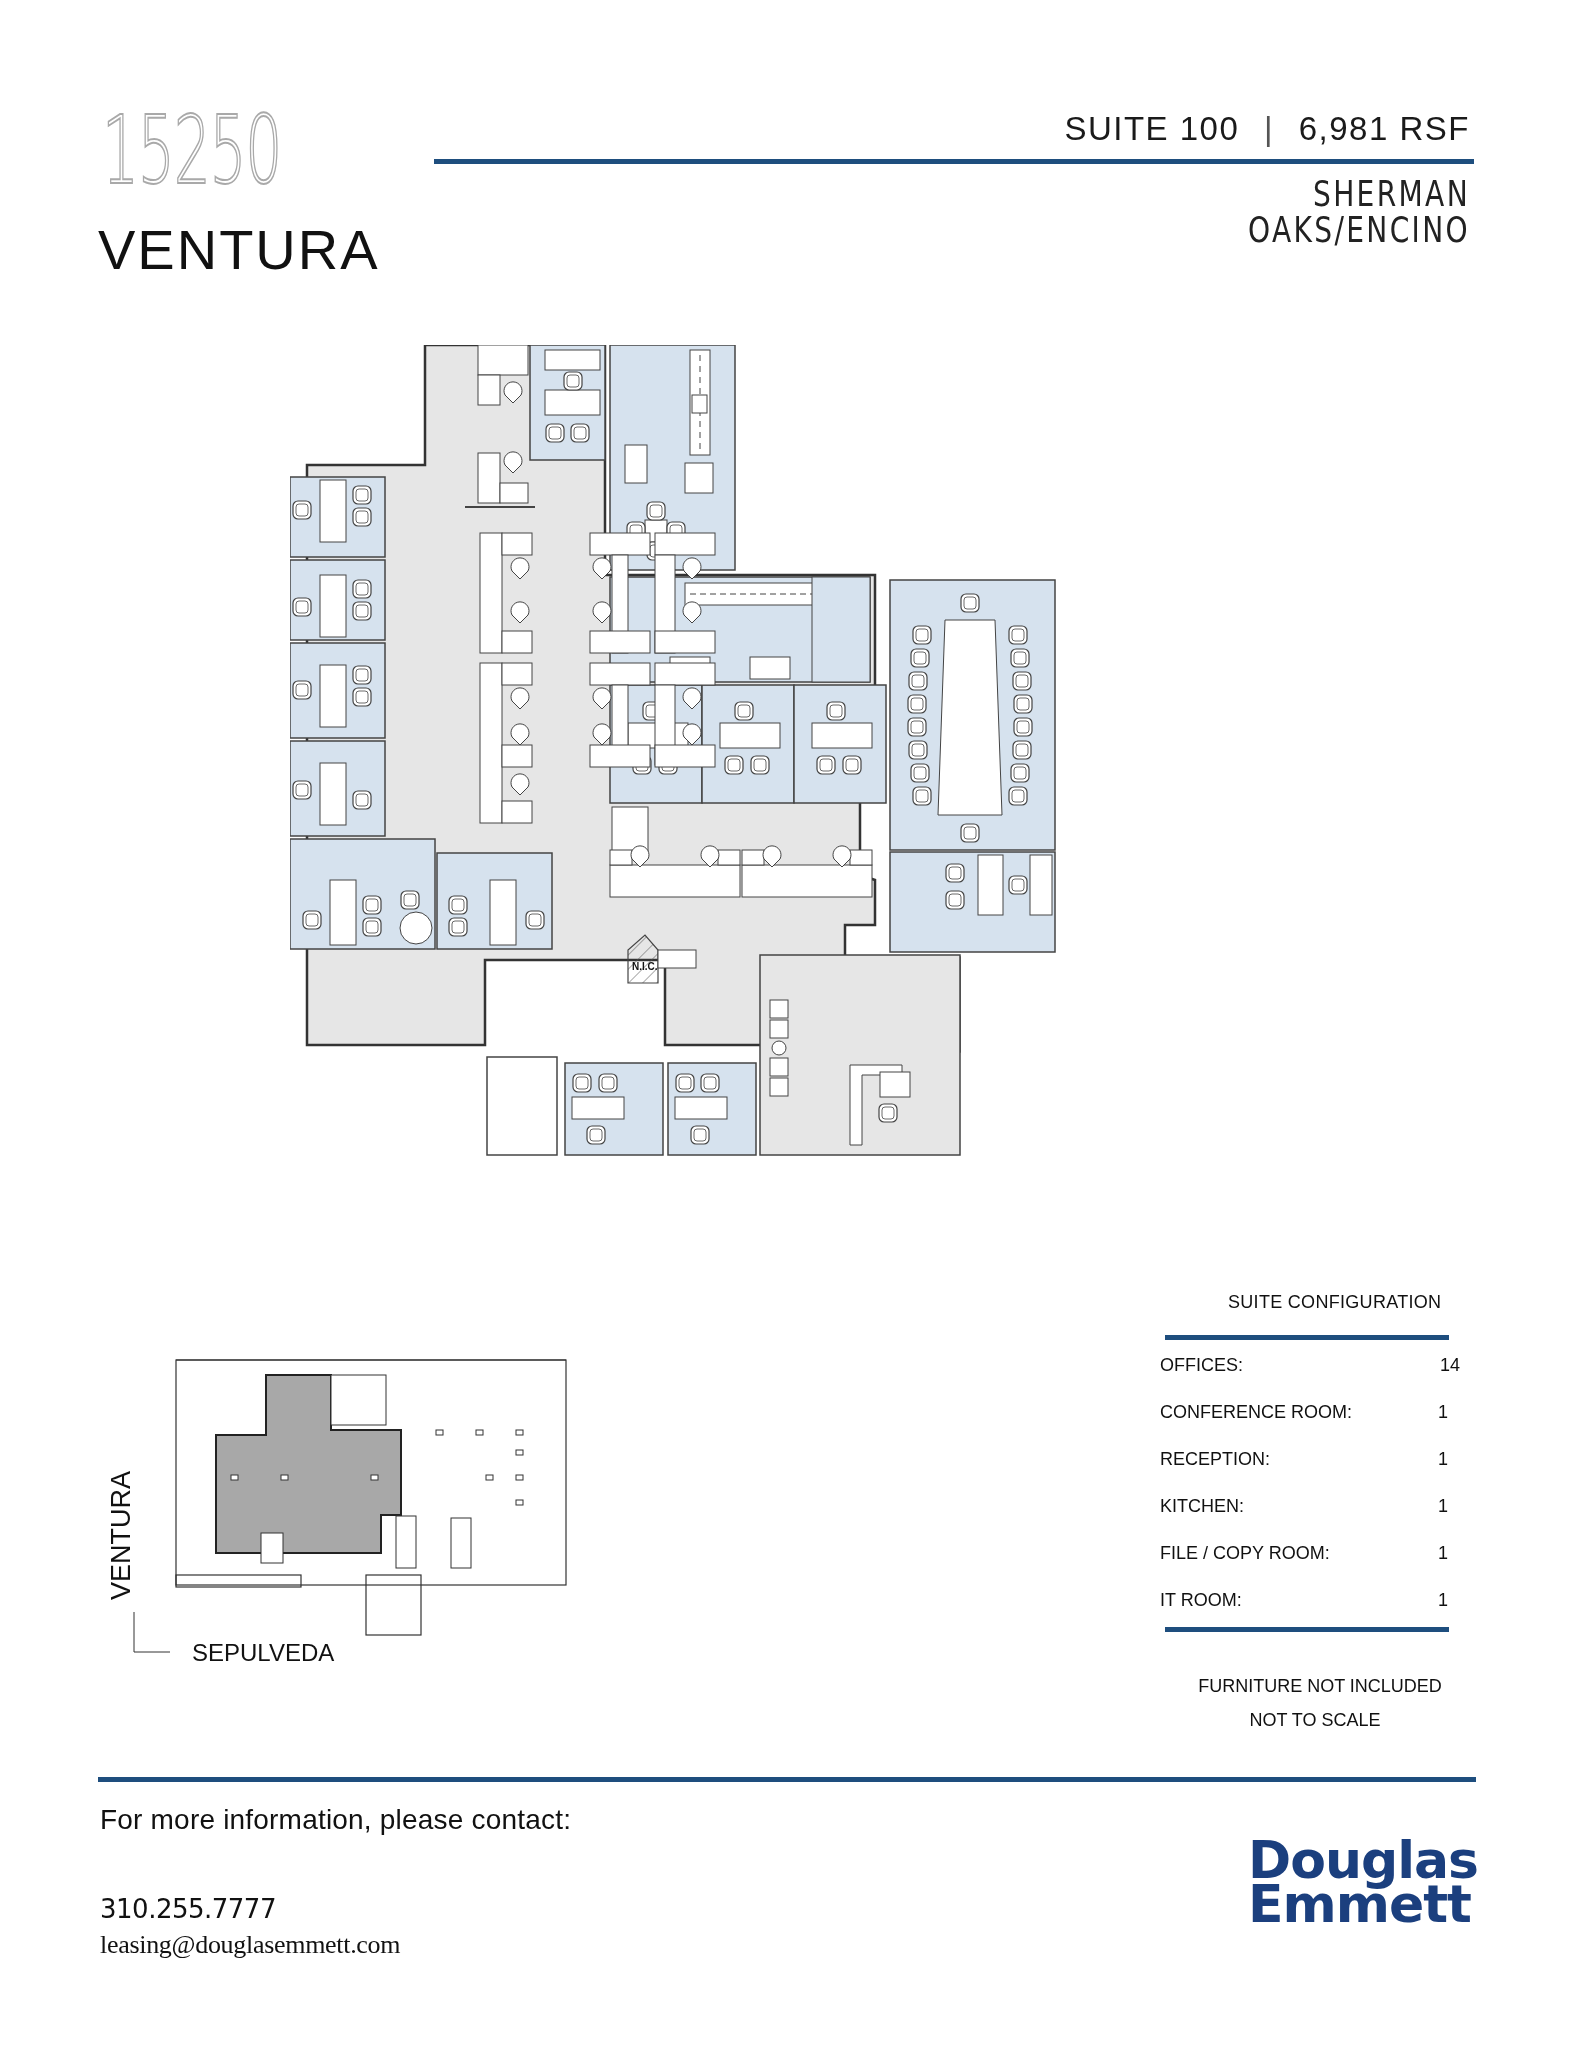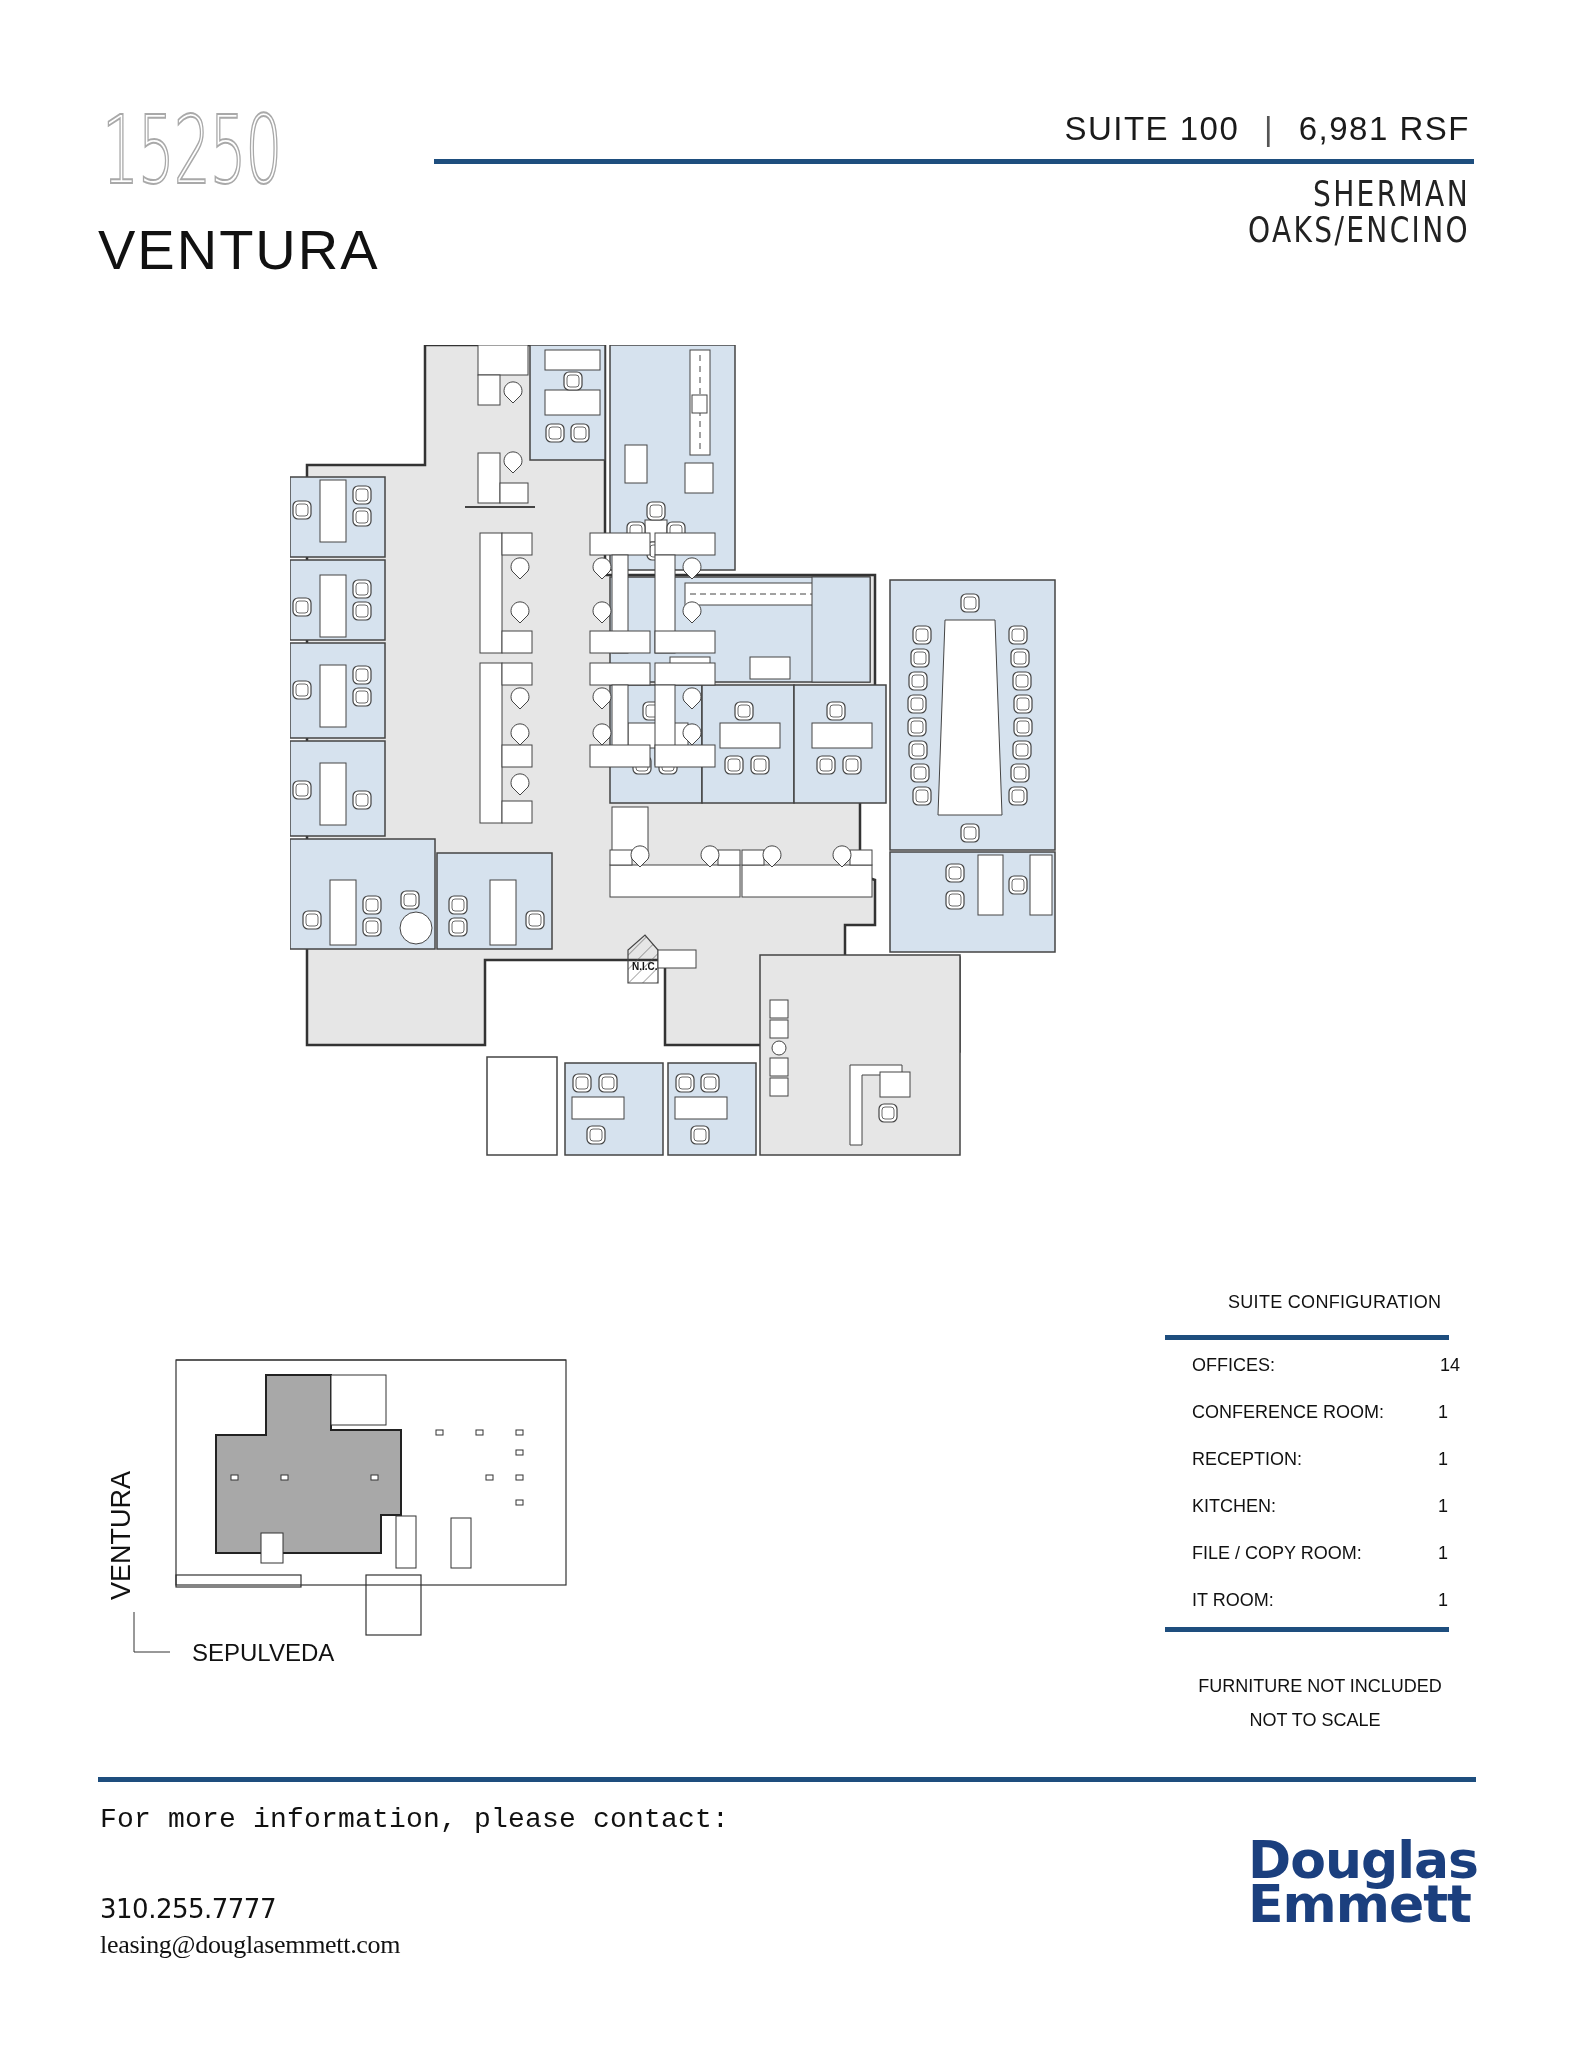--- a/index.html
+++ b/index.html
@@ -8,25 +8,25 @@
   .bldg-num { left:102px; top:104px; font-family:"DejaVu Sans", sans-serif; font-size:94px; font-weight:200; color:#fff; -webkit-text-stroke:2px #a9a9a9; letter-spacing:-2px; transform:scaleX(0.62); transform-origin:left top; line-height:1; }
   .bldg-street { left:98px; top:222px; font-family:"Liberation Sans", sans-serif; font-size:56px; color:#111; letter-spacing:2px; line-height:1; }
   .suite-line { left:1020px; top:112px; width:450px; text-align:right; font-size:33px; letter-spacing:1.5px; color:#1a1a1a; line-height:1; }
   .rule-top { left:434px; top:159px; width:1040px; height:5px; background:#1e4e7e; }
   .submarket { left:1000px; top:176px; width:470px; text-align:right; font-family:"DejaVu Sans", sans-serif; font-size:36px; letter-spacing:3px; color:#222; transform:scaleX(0.78); transform-origin:right top; line-height:1; }
   .plan { left:290px; top:345px; }
   .keyplan { left:96px; top:1350px; }
   .config-title { left:1190px; top:1292px; font-size:18px; letter-spacing:0.3px;margin-left:38px; }
   .cfg-rule { height:5px; background:#1e4e7e; }
   .cfg-row { position:absolute; left:1160px; width:300px; font-size:18px; }
-  .cfg-row .k { position:absolute; left:0;margin-left:32px; }
+  .cfg-row .k { position:absolute; left:0; }
   .cfg-row .v { position:absolute; right:12px; }
   .note { font-size:18px; text-align:center; }
   .rule-bottom { left:98px; top:1777px; width:1378px; height:5px; background:#1e4e7e; }
-  .contact-head { left:100px; top:1804px; font-family:Liberation Mono, monospace; font-size:28px; color:#111; letter-spacing:0.2px; }
+  .contact-head { left:100px; top:1804px; font-family:Liberation Sans, sans-serif; font-size:28px; color:#111; letter-spacing:0.2px; }
   .phone { left:100px; top:1894px; font-family:"DejaVu Sans", sans-serif; font-size:26px; letter-spacing:-0.5px; }
   .email { left:100px; top:1930px; font-family:Liberation Serif, serif; font-size:26px; letter-spacing:-0.3px; }
   .logo { left:1248px; top:1826px; font-family:"DejaVu Sans", sans-serif; font-weight:bold; font-size:52px; color:#1b3f7e; line-height:44px; letter-spacing:-1px;margin-top:12px; }
 </style>
 </head>
 <body>
 
 <div class="abs bldg-num">15250</div>
 <div class="abs bldg-street">VENTURA</div>
 

